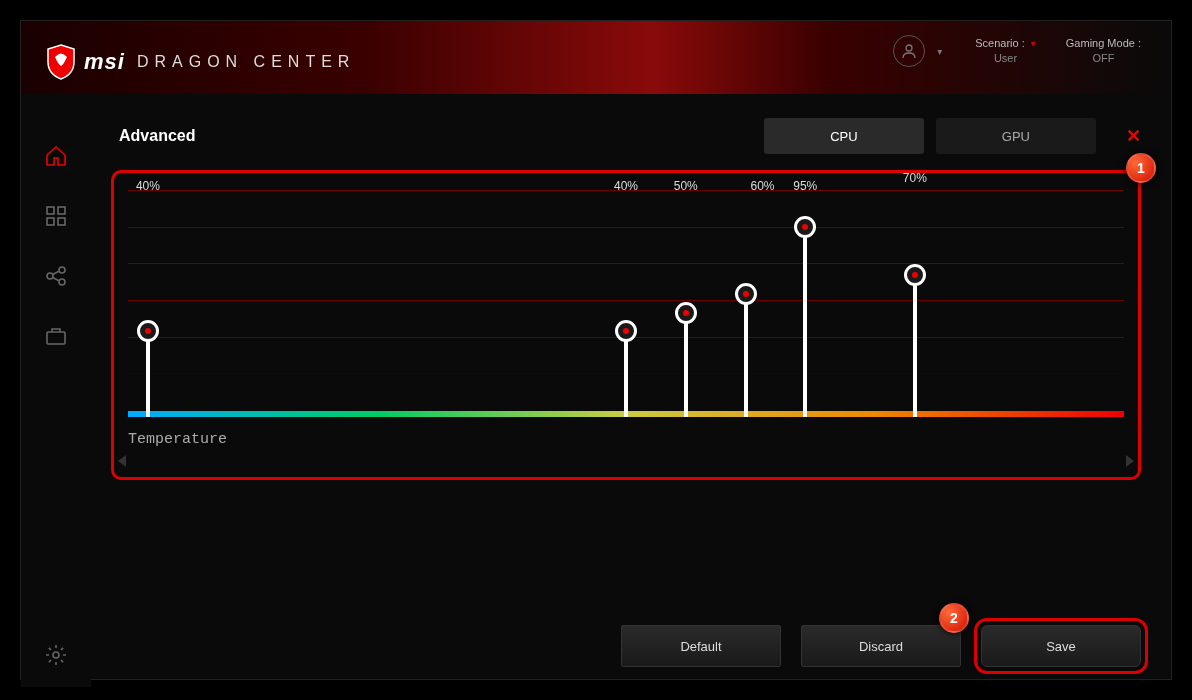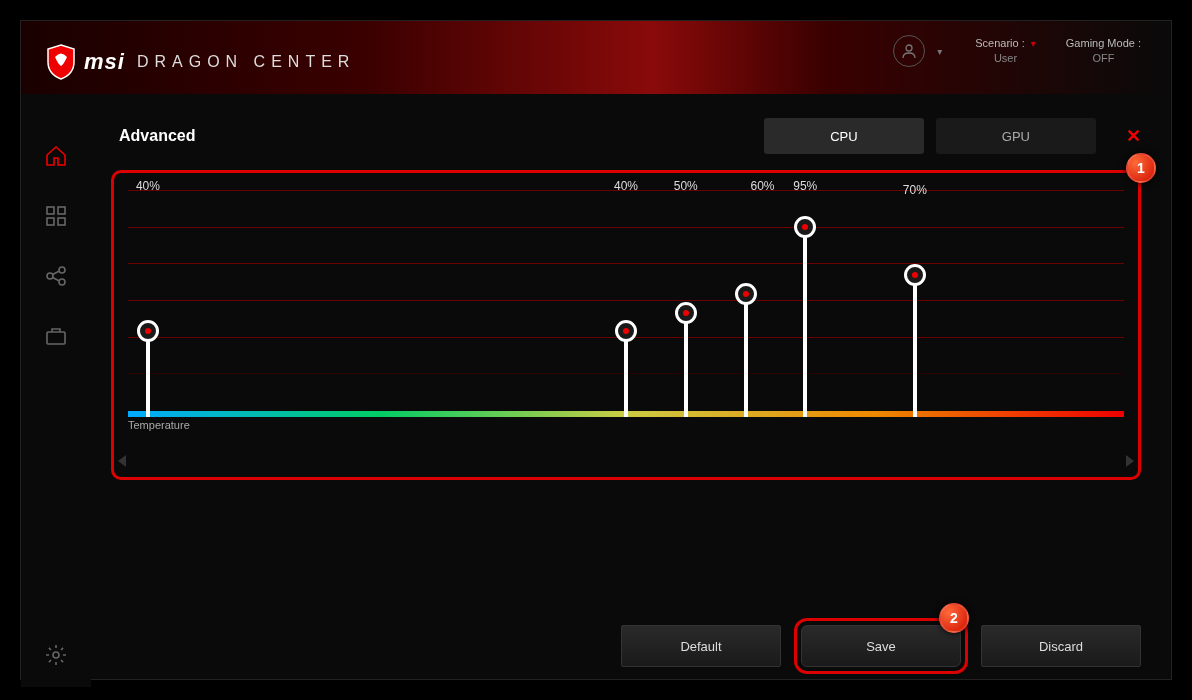--- a/index.html
+++ b/index.html
@@ -40,21 +40,21 @@
 .chart { position: relative; height: 230px; text-align: right; }
 .grid-line { position: absolute; left: 0; right: 0; height: 1px; background: #6a0000; }
 .grid-line.dark { background: #2a0000; }
 .temp-grad { position: absolute; bottom: 0; left: 0; right: 0; height: 6px;
   background: linear-gradient(90deg, #0af 0%, #0c6 25%, #cc4 50%, #e80 75%, #e00 100%); }
 .pt { position: absolute; bottom: 0; }
 .pt .stem { position: absolute; bottom: 0; left: 50%; width: 4px; transform: translateX(-50%); background: #fff; }
 .pt .knob { position: absolute; left: 50%; transform: translate(-50%, 50%); width: 22px; height: 22px; border-radius: 50%; background: #1a1a1a; border: 3px solid #fff; cursor: grab; }
 .pt .knob::after { content: ""; position: absolute; inset: 5px; background: #e00; border-radius: 50%; }
 .pt .lbl { position: absolute; left: 50%; transform: translateX(-50%); color: #ddd; font-size: 12px; white-space: nowrap; }
-.temp-label { color: #aaa; font-size: 11px; margin-top: 2px; }
+.temp-label { color: #aaa; font-size: 15px; margin-top: 14px; font-family: Liberation Mono, monospace; }
 .tri-left, .tri-right { position: absolute; bottom: 10px; width: 0; height: 0; border-top: 6px solid transparent; border-bottom: 6px solid transparent; }
 .tri-left { left: 4px; border-right: 8px solid #333; }
 .tri-right { right: 4px; border-left: 8px solid #333; }
 
 .buttons { position: absolute; bottom: 20px; right: 30px; display: flex; gap: 20px; }
 .btn { width: 160px; height: 42px; background: linear-gradient(#2a2a2a, #1a1a1a); color: #ddd; border: 1px solid #333; display: flex; align-items: center; justify-content: center; font-size: 13px; cursor: pointer; border-radius: 2px; }
 .btn.save-outline { outline: 3px solid #d00; outline-offset: 4px; border-radius: 6px; }
 
 .callout { position: absolute; width: 30px; height: 30px; border-radius: 50%; background: radial-gradient(circle at 30% 30%, #ff6a3a, #d01000); color: #fff; display: flex; align-items: center; justify-content: center; font-weight: bold; font-size: 14px; border: 2px solid #fff2; box-shadow: 0 0 6px #000; }
 </style>
@@ -162,30 +162,30 @@
               <div class="lbl" style="bottom: 224px; padding-left: 34px;">60%</div>
             </div>
             <div class="pt" style="left: 68%;">
               <div class="stem" style="height: 189.55px;"></div>
               <div class="knob" style="bottom: 189.55px;"></div>
               <div class="lbl" style="bottom: 224px;">95%</div>
             </div>
             <div class="pt" style="left: 79%;">
               <div class="stem" style="height: 142.3px;"></div>
               <div class="knob" style="bottom: 142.3px;"></div>
-              <div class="lbl" style="bottom: 220px;">70%</div>
+              <div class="lbl" style="bottom: 232px;">70%</div>
             </div>
           </div>
         <div class="tri-left"></div>
         <div class="tri-right"></div>
         <div class="temp-label">Temperature</div>
         <div class="callout" style="top:-20px; right:-18px;">1</div>
       </div>
 
       <div class="buttons">
         <div class="btn">Default</div>
+        <div class="btn">Discard</div>
         <div class="btn save-outline">Save</div>
-        <div class="btn">Discard</div>
         <div class="callout" style="top:-22px; right:172px;">2</div>
       </div>
     </div>
   </div>
 </div>
 
 </body></html>

